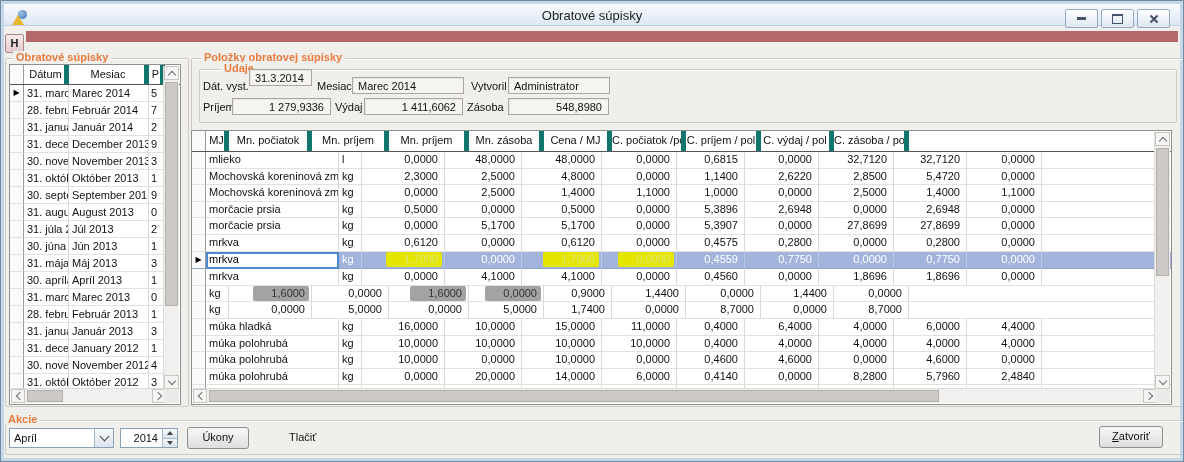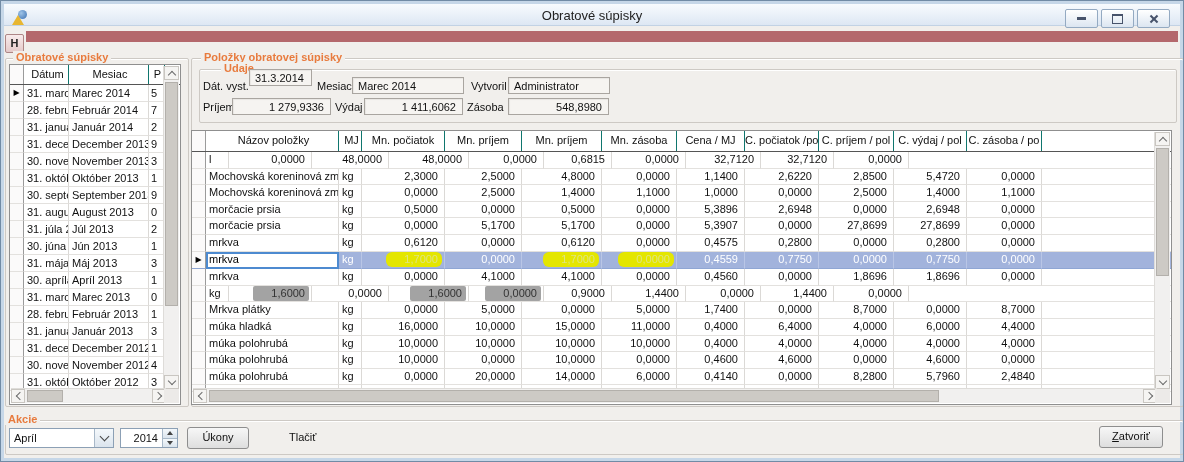--- a/index.html
+++ b/index.html
@@ -44,21 +44,21 @@
   .fld{position:absolute;height:17px;box-sizing:border-box;background:#f6f4f1;border:1px solid #a9a5a0;
     box-shadow:inset 1px 1px 1px rgba(0,0,0,.06);padding:1px 5px;line-height:14px;z-index:5;white-space:nowrap;overflow:hidden;}
   .fld.num{text-align:right;}
   
   .grid{position:absolute;background:#fff;border:1px solid #8f8f8f;box-sizing:border-box;overflow:hidden;z-index:6;}
   #list{left:8px;top:63px;width:172px;height:341px;}
   #table{left:190px;top:129px;width:981px;height:275px;}
   .ghead{display:flex;border-bottom:1px solid #555;background:#fff;}
   #list .ghead{height:19px;} #table .ghead{height:20px;}
   .cell{box-sizing:border-box;border-right:1px solid #dbd9d6;overflow:hidden;white-space:nowrap;flex:0 0 auto;}
-  .hd{text-align:center;border-right:1px solid #0f766e;}
+  .hd{text-align:center;border-right:5px solid #0f766e;}
   #list .hd{line-height:18px;} #table .hd{line-height:19px;}
   .gut{width:14px;background:#fbfafa;border-right:1px solid #9b9b9b;text-align:center;font-size:8px;line-height:16px;color:#000;}
   .w-datum{width:45px;padding-left:3px;}
   .w-mesiac{width:80px;padding-left:3px;}
   .w-p{width:16px;padding-left:2px;}
   .lrow{display:flex;height:17px;line-height:16px;}
   .lrow .cell{border-bottom:1px solid #e3e1de;}
   .trow{display:flex;height:16.6px;line-height:15px;}
   .trow .cell{border-bottom:1px solid #e3e1de;}
   .trow.partial{height:7px;}
@@ -66,21 +66,21 @@
   .w-mj{width:23px;padding-left:3px;}
   .num{text-align:right;padding-right:6px;}
   .n0{width:83px;}.n1{width:77px;}.n2{width:80px;}.n3{width:75px;}.n4{width:68px;}
   .n5{width:74px;}.n6{width:75px;}.n7{width:73px;}.n8{width:75px;}
   .w-fill{flex:1 1 auto;border-right:none;}
   .trow.sel .cell{background:#a2b3dc;color:#fff;border-bottom-color:#8fa6d4;border-right-color:#b9c6e6;}
   .trow.sel .gut{background:#fbfafa;color:#000;border-right-color:#9b9b9b;}
   .trow.sel{border-top:1px solid #6f9bd8;height:17.6px;margin-top:-1px;}
   .focus{outline:2px solid #4d8ad0;outline-offset:-2px;background:#fff !important;color:#000 !important;}
   .hl{display:inline-block;background:#a3a3a3;border-radius:2px;padding:0 4px;margin-right:-4px;min-width:48px;text-align:right;color:#333;}
-  .trow.sel .hl{color:#dfe57e;background:#e4e600;border-radius:6px;}
+  .trow.sel .hl{color:#dfe57e;background:#e4e600;}
   
   .vscroll{position:absolute;top:1px;right:1px;bottom:15px;width:15px;background:#f1f0ef;display:flex;flex-direction:column;z-index:7;border-left:1px solid #dedcd9;}
   .hscroll{position:absolute;left:1px;bottom:1px;height:14px;background:#f1f0ef;display:flex;z-index:7;border-top:1px solid #dedcd9;}
   #list .hscroll{width:155px;} #table .hscroll{width:964px;}
   .corner{position:absolute;right:1px;bottom:1px;width:15px;height:14px;background:#eceae8;z-index:7;}
   .sbtn{flex:0 0 auto;width:14px;height:14px;background:#f5f4f2;border:1px solid #c9c6c1;box-sizing:border-box;
     display:flex;align-items:center;justify-content:center;}
   .vscroll .sbtn{width:15px;}
   .track{position:relative;flex:1 1 auto;}
   .thumb{position:absolute;background:#cdcac5;border:1px solid #b3b0ab;box-sizing:border-box;}
@@ -234,21 +234,21 @@
         </div>
         <div class="lrow">
           <div class="cell gut"></div>
           <div class="cell w-datum">31. janua</div>
           <div class="cell w-mesiac">Január 2013</div>
           <div class="cell w-p">3</div>
         </div>
         <div class="lrow">
           <div class="cell gut"></div>
           <div class="cell w-datum">31. decer</div>
-          <div class="cell w-mesiac">December 2012</div>
+          <div class="cell w-mesiac">January 2012</div>
           <div class="cell w-p">1</div>
         </div>
         <div class="lrow">
           <div class="cell gut"></div>
           <div class="cell w-datum">30. nover</div>
           <div class="cell w-mesiac">November 2012</div>
           <div class="cell w-p">4</div>
         </div>
         <div class="lrow">
           <div class="cell gut"></div>
@@ -297,36 +297,36 @@
   <div class="fldlabel" style="left:202px;top:100px">Príjem</div>
   <div class="fld num" style="left:231px;top:97px;width:99px">1 279,9336</div>
   <div class="fldlabel" style="left:334px;top:100px">Výdaj</div>
   <div class="fld num" style="left:363px;top:97px;width:99px">1 411,6062</div>
   <div class="fldlabel" style="left:466px;top:100px">Zásoba</div>
   <div class="fld num" style="left:507px;top:97px;width:101px">548,8980</div>
 
   <div class="grid" id="table">
     <div class="ghead" id="table-header">
         <div class="cell gut hd"></div>
-        <div class="cell hd w-name">Názov položky</div>
         <div class="cell hd w-mj">MJ</div>
         <div class="cell hd n0">Mn. počiatok</div>
         <div class="cell hd n1">Mn. príjem</div>
         <div class="cell hd n2">Mn. príjem</div>
         <div class="cell hd n3">Mn. zásoba</div>
         <div class="cell hd n4">Cena / MJ</div>
         <div class="cell hd n5">C. počiatok /po</div>
         <div class="cell hd n6">C. príjem / pol</div>
         <div class="cell hd n7">C. výdaj / pol</div>
         <div class="cell hd n8">C. zásoba / po</div>
         <div class="cell hd w-fill"></div>
       </div>
     <div id="table-rows">
         <div class="trow">
           <div class="cell gut"></div>
+          <div class="cell w-name">mlieko</div>
           <div class="cell w-mj">l</div>
           <div class="cell num n0">0,0000</div>
           <div class="cell num n1">48,0000</div>
           <div class="cell num n2">48,0000</div>
           <div class="cell num n3">0,0000</div>
           <div class="cell num n4">0,6815</div>
           <div class="cell num n5">0,0000</div>
           <div class="cell num n6">32,7120</div>
           <div class="cell num n7">32,7120</div>
           <div class="cell num n8">0,0000</div>
@@ -446,21 +446,20 @@
           <div class="cell num n3"><span class="hl">0,0000</span></div>
           <div class="cell num n4">0,9000</div>
           <div class="cell num n5">1,4400</div>
           <div class="cell num n6">0,0000</div>
           <div class="cell num n7">1,4400</div>
           <div class="cell num n8">0,0000</div>
           <div class="cell w-fill"></div>
         </div>
         <div class="trow">
           <div class="cell gut"></div>
-          <div class="cell w-name">Mrkva plátky</div>
           <div class="cell w-mj">kg</div>
           <div class="cell num n0">0,0000</div>
           <div class="cell num n1">5,0000</div>
           <div class="cell num n2">0,0000</div>
           <div class="cell num n3">5,0000</div>
           <div class="cell num n4">1,7400</div>
           <div class="cell num n5">0,0000</div>
           <div class="cell num n6">8,7000</div>
           <div class="cell num n7">0,0000</div>
           <div class="cell num n8">8,7000</div>

